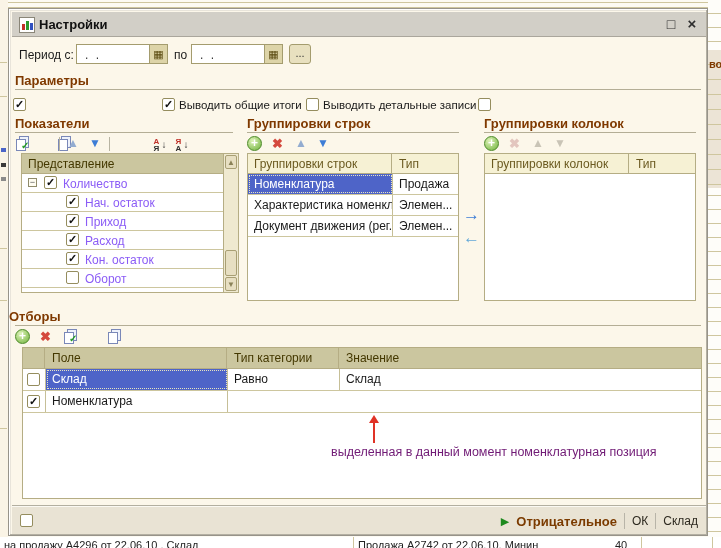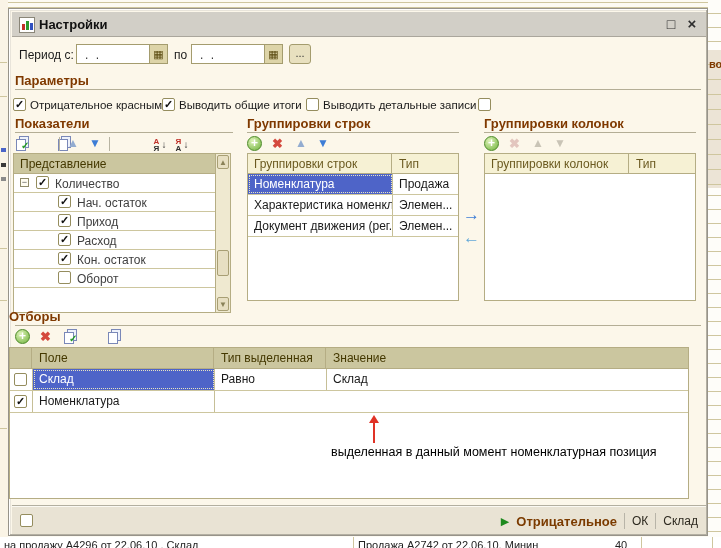--- a/index.html
+++ b/index.html
@@ -87,27 +87,27 @@
     border-left:1px solid #b5ad84; }
   .sb-btn { position:absolute; left:1px; right:1px; height:14px; background:#e7dfc2;
     border:1px solid #a89f74; border-radius:2px; text-align:center; font-size:8px;
     color:#8a8258; line-height:13px; }
   .sb-thumb { position:absolute; left:1px; right:1px; background:#e7dfc2;
     border:1px solid #a89f74; border-radius:2px; }
 
   
   .expander { position:absolute; width:9px; height:9px; border:1px solid #8f8a6a; background:#fffdf2;
     font-size:9px; line-height:7px; text-align:center; color:#555; }
-  .tree-lbl { position:absolute; font-size:12px; color:#404040; white-space:nowrap; }
+  .tree-lbl { position:absolute; font-size:12px; color:#8b5cf6; white-space:nowrap; }
 
   
   .mv { font-size:17px; font-weight:bold; }
 
   
-  .ann-text { font-size:12.5px; color:#000000; white-space:nowrap; }
+  .ann-text { font-size:12.5px; color:#701a75; white-space:nowrap; }
   .ann-line { width:2px; background:#e03226; }
   .ann-head { width:0; height:0; border-left:5px solid transparent;
     border-right:5px solid transparent; border-bottom:8px solid #e03226; }
 
   
   .footer { left:3px; top:497px; width:694px; height:28px; background:#e9e3d4;
     border-top:1px solid #fbf9f2; box-shadow:0 -1px 0 #b3afa0; display:flex; align-items:center; }
   .foot-right { position:absolute; right:8px; top:0; height:28px; display:flex;
     align-items:center; gap:7px; }
   .gen-arrow { color:#1e8a1e; font-size:11px; }
@@ -164,41 +164,40 @@
   <div class="abs date-box" style="left:182px;top:35px;width:92px">
     <span class="date-val">.  .</span>
     <span class="cal-btn">▦</span>
   </div>
   <div class="abs dots-btn" style="left:280px;top:35px">...</div>
 
   <span class="abs sec-title" style="left:6px;top:64px">Параметры</span>
   <div class="abs sec-line" style="left:6px;top:80px;width:686px"></div>
 
   <span class="abs cbx" style="left:4px;top:89px">✓</span>
-  <span class="abs cb-label" style="left:21px;top:90px">Отрицательное красным</span>
   <span class="abs cbx" style="left:153px;top:89px">✓</span>
   <span class="abs cb-label" style="left:170px;top:90px">Выводить общие итоги</span>
   <span class="abs cbx" style="left:297px;top:89px"></span>
   <span class="abs cb-label" style="left:314px;top:90px">Выводить детальные записи</span>
   <span class="abs cbx" style="left:469px;top:89px"></span>
 
   <span class="abs sec-title" style="left:6px;top:107px">Показатели</span>
   <div class="abs sec-line" style="left:6px;top:123px;width:218px"></div>
   <div class="abs" style="left:6px;top:127px;width:218px;height:16px">
     <span class="abs ico-sheets" style="left:0;top:0"><span class="sheet s1"></span><span class="sheet s2"></span><span class="sheets-chk">✓</span></span>
     <span class="abs ico-sheets" style="left:22px;top:0"><span class="sheet s1"></span><span class="sheet s2"></span></span>
     <span class="abs tsep" style="left:44px;top:1px"></span>
     <span class="abs ico-tri blue-lt" style="left:52px;top:0">▲</span>
     <span class="abs ico-tri blue" style="left:74px;top:0">▼</span>
     <span class="abs tsep" style="left:94px;top:1px"></span>
     <span class="abs sort-ico" style="left:102px;top:0"><span class="l1">А</span><span class="l2">Я</span><span class="ar">↓</span></span>
     <span class="abs sort-ico" style="left:124px;top:0"><span class="l1">Я</span><span class="l2">А</span><span class="ar">↓</span></span>
   </div>
 
-  <div class="abs tbl" style="left:4px;top:144px;width:218px;height:160px">
+  <div class="abs tbl" style="left:12px;top:144px;width:218px;height:140px">
     <div class="trow hdr th-khaki" style="top:0;height:20px">
       <span class="hcell" style="left:0;right:15px">Представление</span>
     </div>
     <div class="trow" style="top:20px;height:19px">
       <span class="expander" style="left:6px;top:4px">−</span>
       <span class="cbx abs" style="left:22px;top:2px">✓</span>
       <span class="tree-lbl" style="left:41px;top:3px">Количество</span>
     </div>
     <div class="trow" style="top:39px;height:19px">
       <span class="cbx abs" style="left:44px;top:2px">✓</span>
@@ -274,25 +273,25 @@
 
   <span class="abs sec-title" style="left:0;top:300px">Отборы</span>
   <div class="abs sec-line" style="left:6px;top:316px;width:686px"></div>
   <div class="abs" style="left:6px;top:320px;width:200px;height:16px">
     <span class="abs ico-add" style="left:0;top:0">+</span>
     <span class="abs ico-x" style="left:25px;top:0">✖</span>
     <span class="abs ico-sheets" style="left:48px;top:0"><span class="sheet s1"></span><span class="sheet s2"></span><span class="sheets-chk">✓</span></span>
     <span class="abs ico-sheets" style="left:72px;top:0"><span class="sheet s1"></span><span class="sheet s2"></span></span>
   </div>
 
-  <div class="abs tbl" style="left:0;top:338px;width:680px;height:152px">
+  <div class="abs tbl" style="left:13px;top:338px;width:680px;height:152px">
     <div class="trow hdr th-khaki" style="top:0;height:21px">
       <span class="hcell" style="left:0;width:22px;border-right:1px solid #b5ad84"></span>
       <span class="hcell" style="left:23px;width:181px;border-right:1px solid #b5ad84">Поле</span>
-      <span class="hcell" style="left:205px;width:111px;border-right:1px solid #b5ad84">Тип выделенная</span>
+      <span class="hcell" style="left:205px;width:111px;border-right:1px solid #b5ad84">Тип категории</span>
       <span class="hcell" style="left:317px;right:0">Значение</span>
     </div>
     <div class="trow" style="top:21px;height:22px">
       <span class="cell bR" style="left:0;width:23px;padding:0">
           <span class="cbx abs" style="left:4px;top:4px"></span>
         </span>
       <span class="cell bR row-sel" style="left:23px;width:182px">Склад</span>
       <span class="cell bR" style="left:205px;width:112px">Равно</span>
       <span class="cell" style="left:317px;right:0">Склад</span>
     </div>

